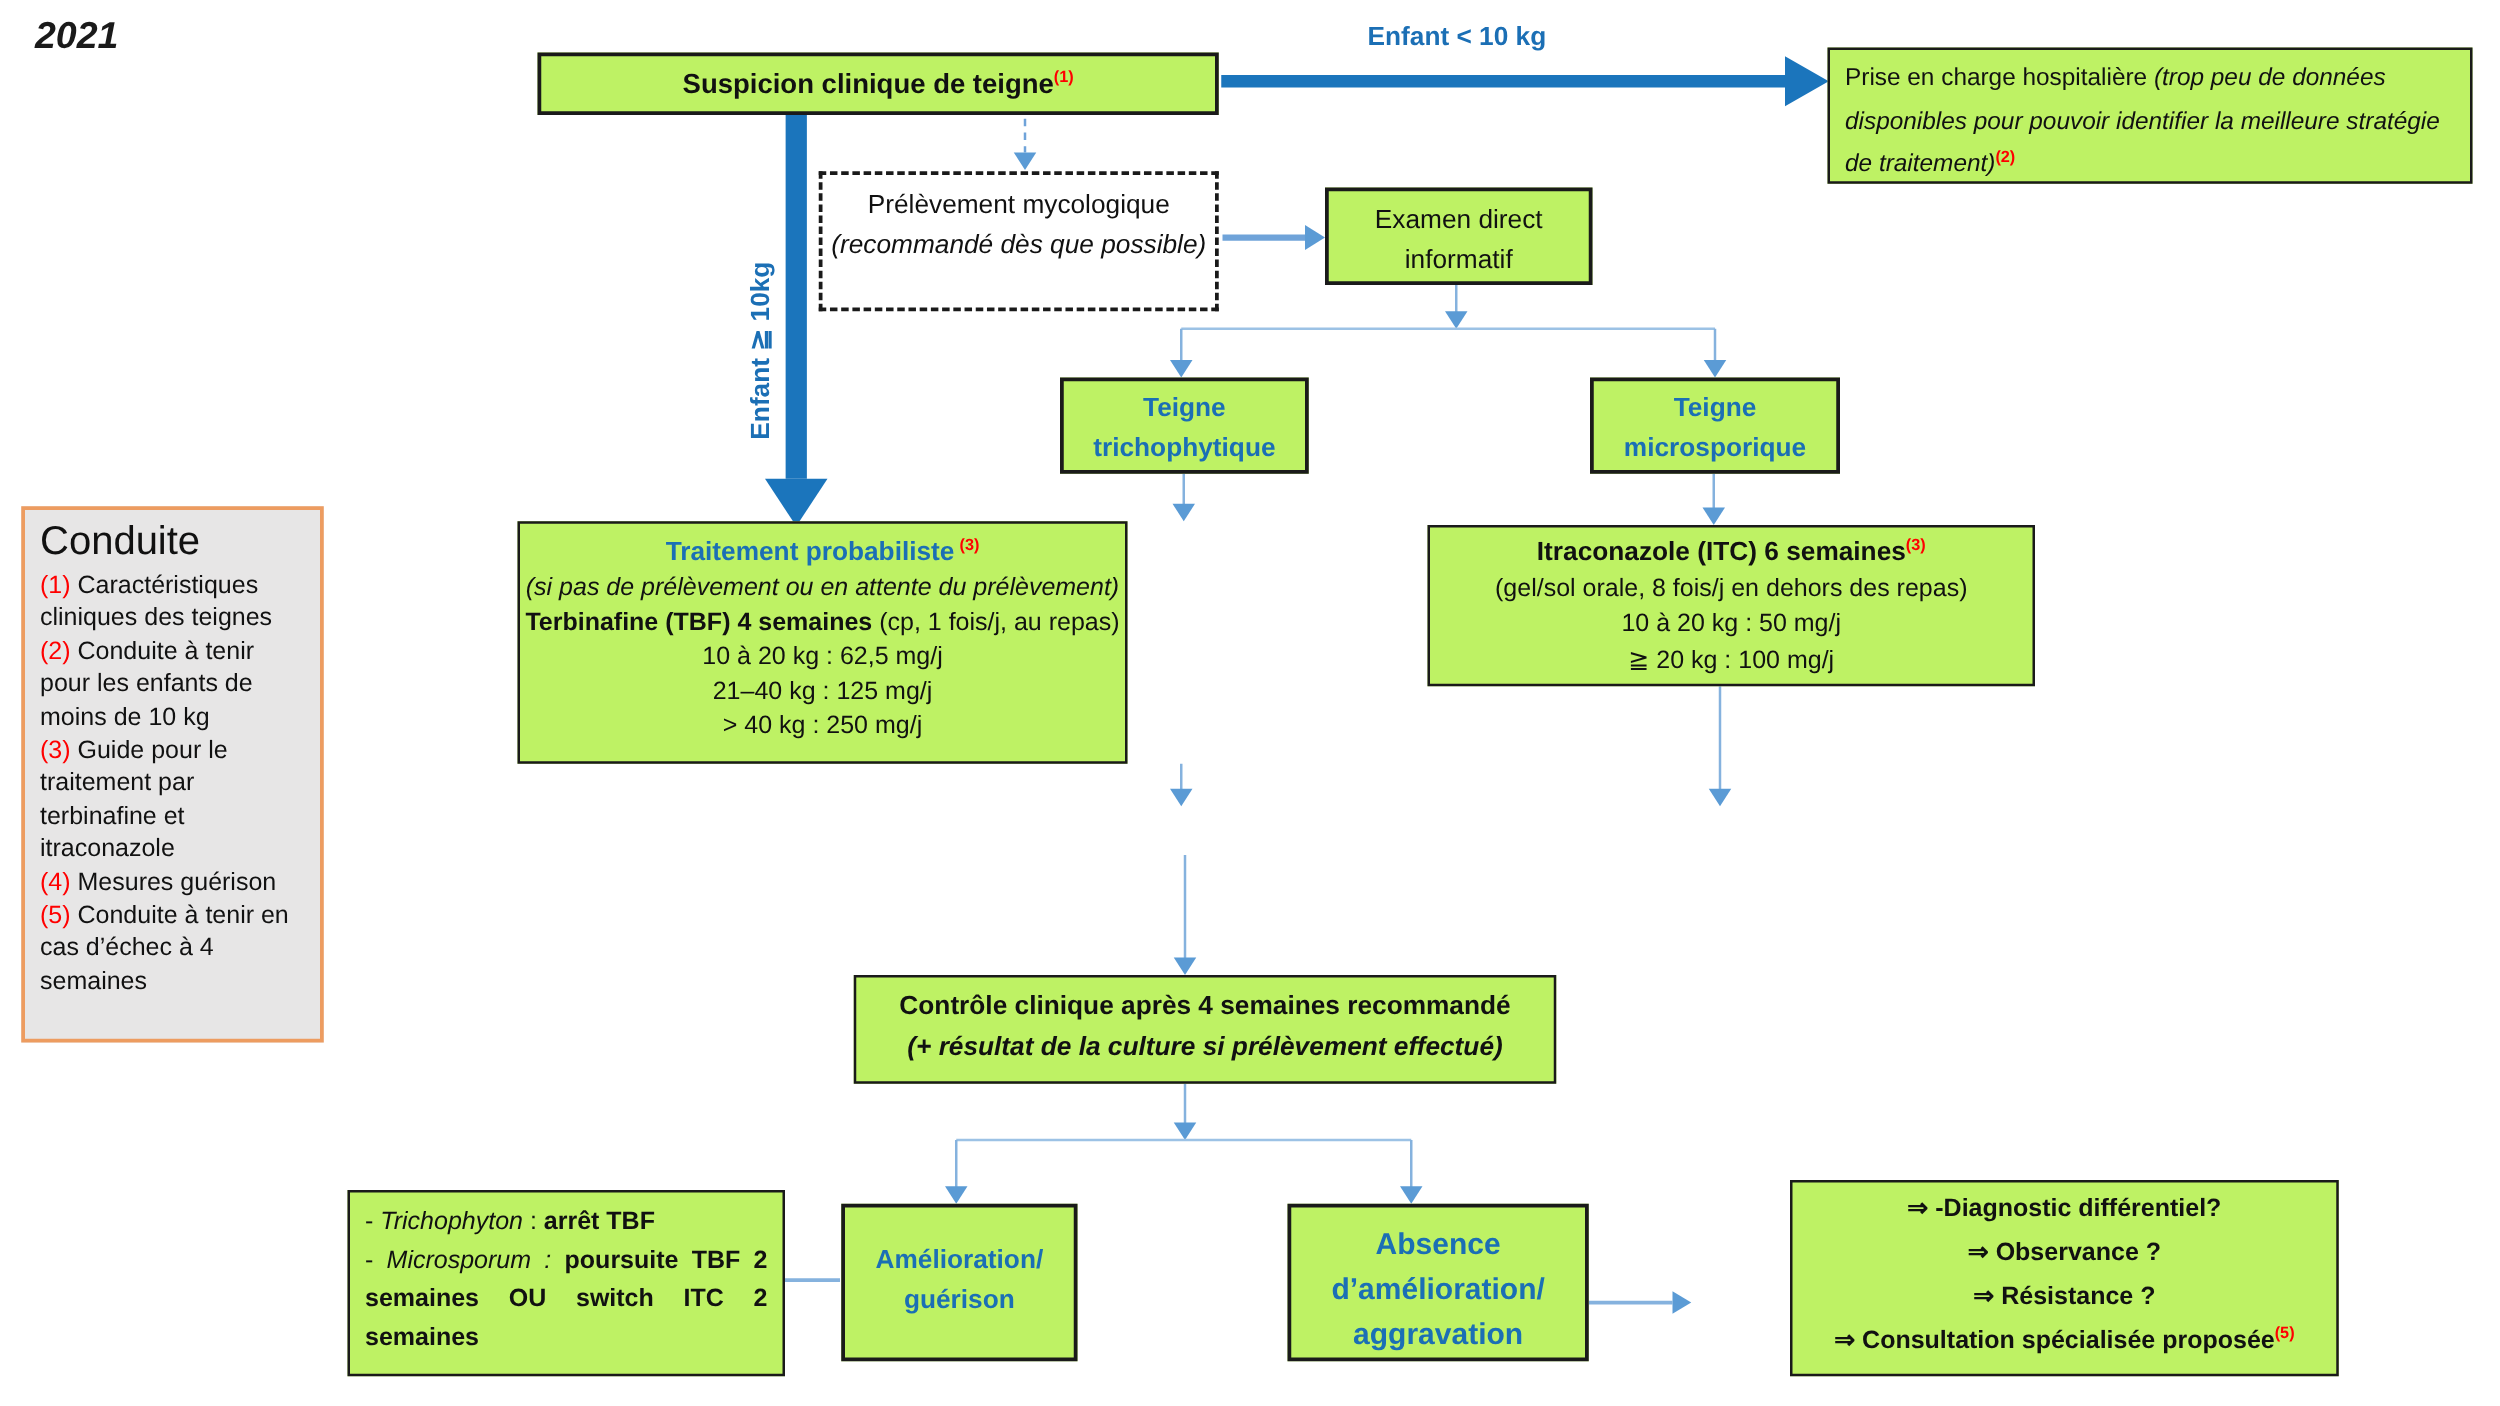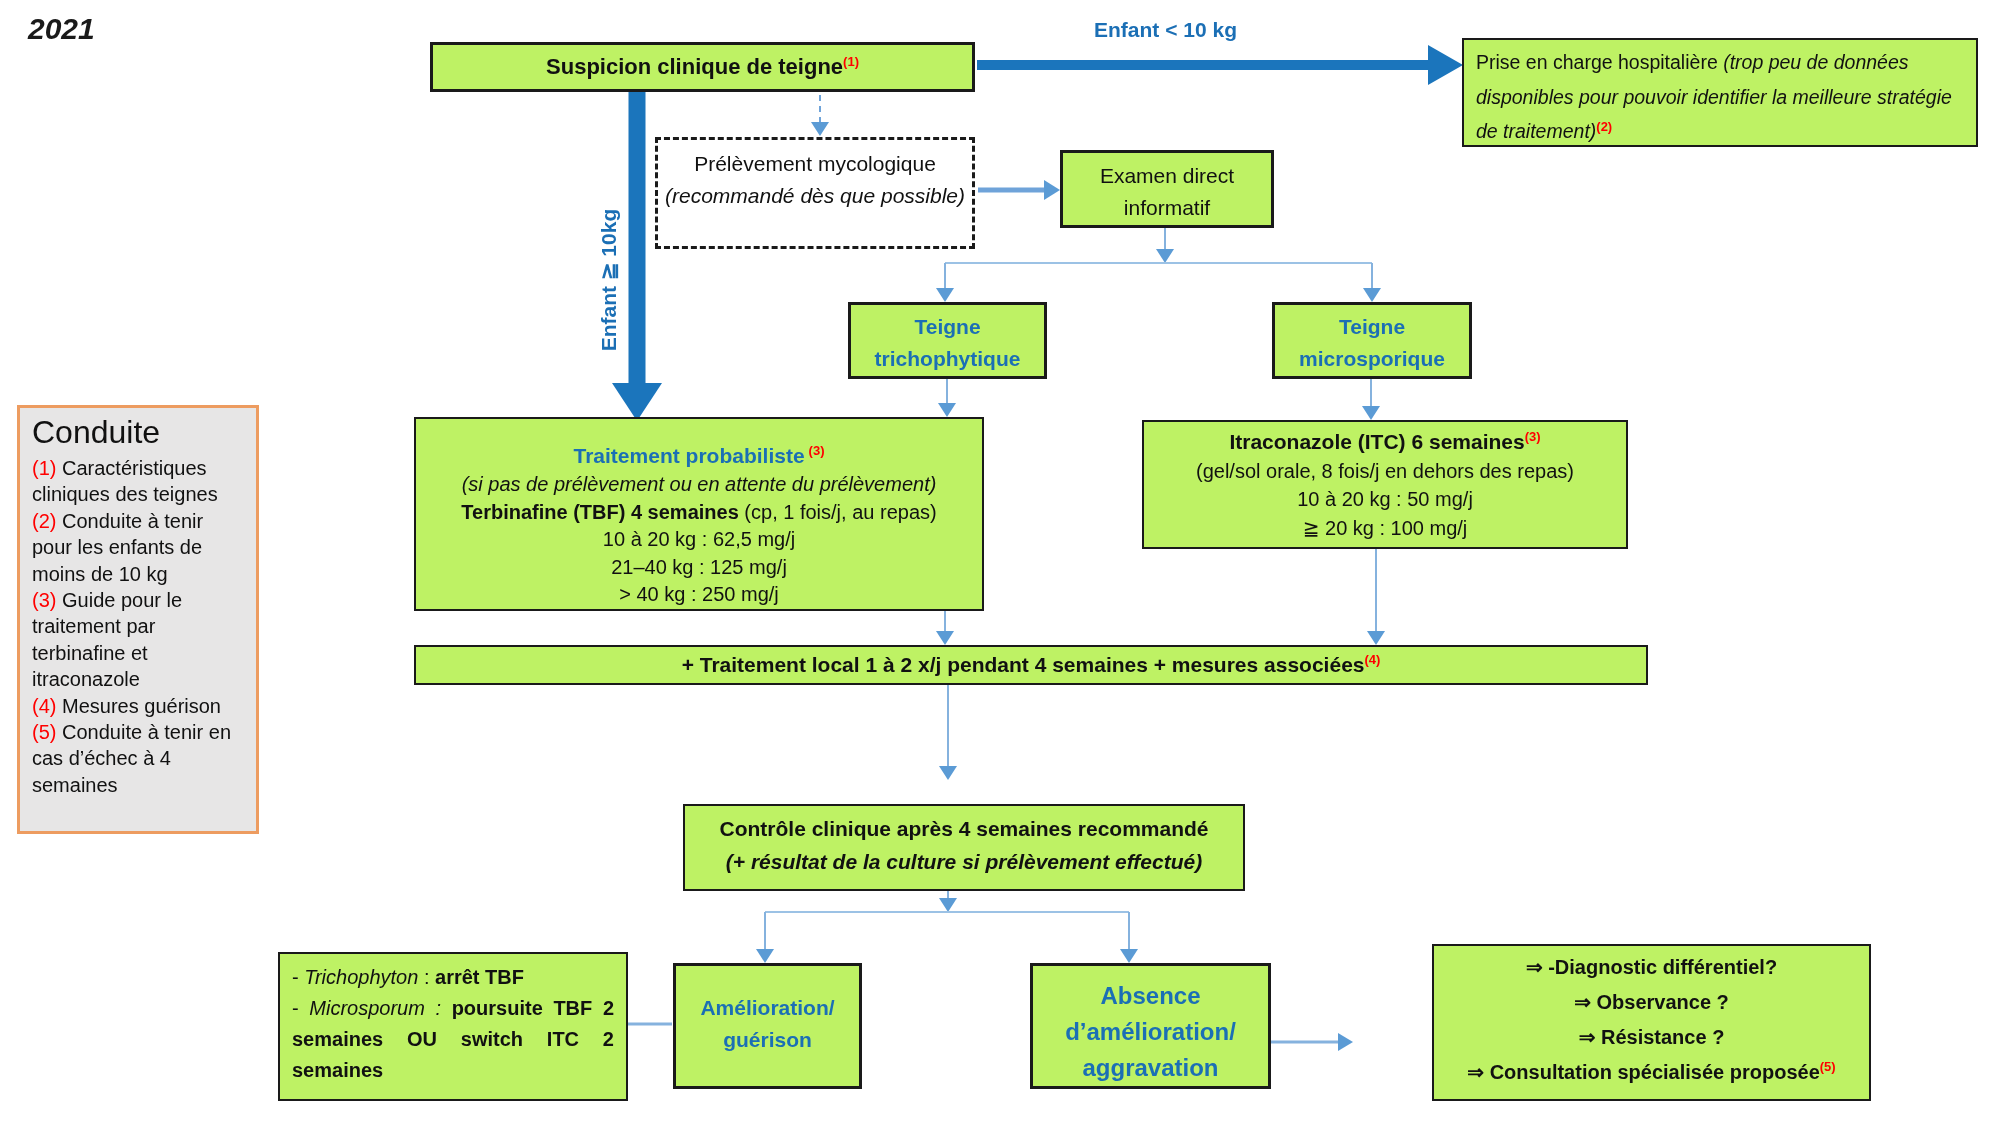--- a/index.html
+++ b/index.html
@@ -131,21 +131,21 @@
   <div class="box blue lh15" style="left:848px;top:302px;width:199px;height:77px;font-size:21px;padding-top:6px;">
     <div>Teigne</div>
     <div>trichophytique</div>
   </div>
 
   <div class="box blue lh15" style="left:1272px;top:302px;width:200px;height:77px;font-size:21px;padding-top:6px;">
     <div>Teigne</div>
     <div>microsporique</div>
   </div>
 
-  <div class="box thin" style="left:414px;top:417px;width:570px;height:194px;font-size:20px;line-height:1.38;padding-top:23px;">
+  <div class="box thin" style="left:414px;top:417px;width:488px;height:194px;font-size:20px;line-height:1.38;padding-top:9px;">
     <div style="font-size:21px;">
       <span class="blue">Traitement probabiliste</span><sup class="sup" style="margin-left:4px;">(3)</sup>
     </div>
     <div class="it">(si pas de prélèvement ou en attente du prélèvement)</div>
     <div>
       <b>Terbinafine (TBF)  4 semaines</b><span> (cp, 1 fois/j, au repas)</span>
     </div>
     <div>10 à 20 kg : 62,5 mg/j</div>
     <div>21–40 kg : 125 mg/j</div>
     <div>&gt; 40 kg : 250 mg/j</div>
@@ -153,25 +153,22 @@
 
   <div class="box thin" style="left:1142px;top:420px;width:486px;height:129px;font-size:20px;line-height:1.42;padding-top:5px;">
     <div style="font-size:21px;">
       <b>Itraconazole (ITC) 6 semaines</b><sup class="sup">(3)</sup>
     </div>
     <div>(gel/sol orale, 8 fois/j en dehors des repas)</div>
     <div>10 à 20 kg : 50 mg/j</div>
     <div>≧ 20 kg : 100 mg/j</div>
   </div>
 
-  <div class="box thin" style="left:414px;top:645px;width:1234px;height:40px;font-size:21px;font-weight:bold;line-height:36px;">
-    <span>+ Traitement local 1 à 2 x/j pendant 4 semaines + mesures associées</span><sup class="sup">(4)</sup>
-  </div>
-
-  <div class="box thin" style="left:683px;top:804px;width:562px;height:87px;font-size:21px;font-weight:bold;line-height:1.55;padding-top:7px;">
+
+  <div class="box thin" style="left:683px;top:780px;width:562px;height:87px;font-size:21px;font-weight:bold;line-height:1.55;padding-top:7px;">
     <div>Contrôle clinique après 4 semaines recommandé</div>
     <div class="it">(+ résultat de la culture si prélèvement effectué)</div>
   </div>
 
   <div class="box blue lh15" style="left:673px;top:963px;width:189px;height:126px;font-size:21px;padding-top:26px;">
     <div>Amélioration/</div>
     <div>guérison</div>
   </div>
 
   <div class="box blue lh15" style="left:1030px;top:963px;width:241px;height:126px;font-size:24px;padding-top:12px;">

